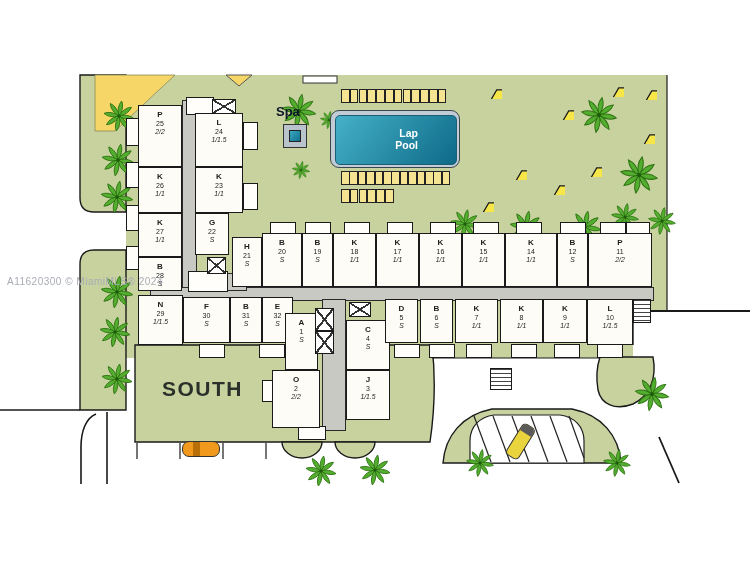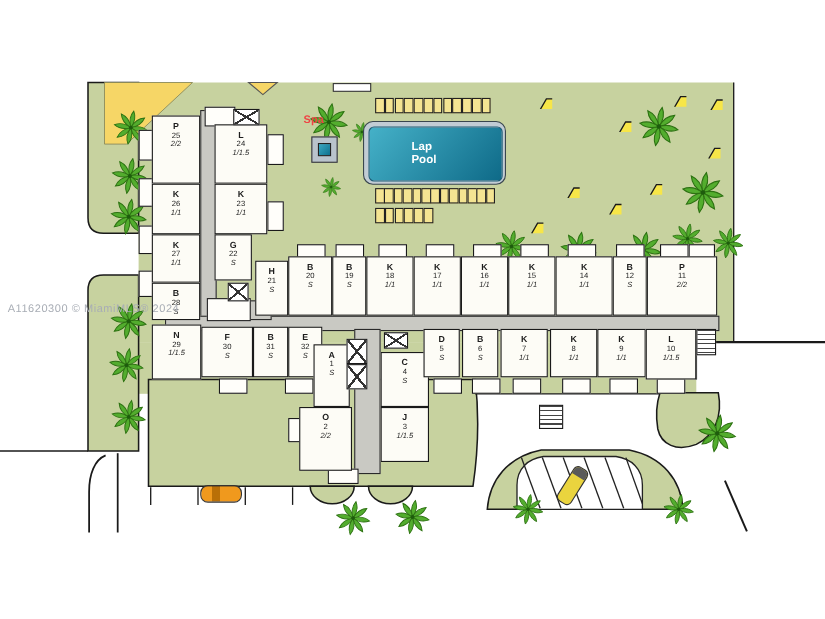--- a/index.html
+++ b/index.html
@@ -18,25 +18,25 @@
   .xbox{position:absolute;background-color:#fff;border:1.2px solid #1a1a1a;z-index:6;
         background-image:linear-gradient(to top right,transparent 46%,#333 46%,#333 54%,transparent 54%),
                          linear-gradient(to bottom right,transparent 46%,#333 46%,#333 54%,transparent 54%);}
   .stairs{position:absolute;background-color:#fff;border:1.2px solid #1a1a1a;z-index:6;
         background-image:repeating-linear-gradient(to bottom,#444 0,#444 1px,transparent 1px,transparent 4px);}
   .chair{position:absolute;width:6.5px;height:12px;background:#f4e492;border:1px solid #222;z-index:2;}
   #pool{position:absolute;left:330px;top:110px;width:130px;height:58px;background:#c2ccd4;
         border:1.6px solid #39464e;border-radius:9px;padding:4px;box-sizing:border-box;z-index:4;}
   #pool-inner{width:100%;height:100%;border-radius:5px;border:1px solid #1d5e77;
         background:linear-gradient(130deg,#45b1c8,#0e6a88);display:flex;align-items:center;justify-content:center;}
-  #pool-label{color:#fff;font-weight:bold;font-size:10.5px;line-height:1.1;text-align:left;width:44px;}
+  #pool-label{color:#fff;font-weight:bold;font-size:10.5px;line-height:1.1;text-align:right;width:44px;}
   #spa-box{position:absolute;left:283px;top:124px;width:24px;height:24px;background:#b9c3cc;
         border:1.5px solid #333;z-index:4;display:flex;align-items:center;justify-content:center;box-sizing:border-box;}
   #spa-inner{width:10px;height:10px;background:linear-gradient(130deg,#3aa8c2,#10718f);border:1px solid #222;}
-  #spa-label{position:absolute;left:276px;top:104px;font-weight:bold;font-size:10px;color:#ef4444;z-index:7;}
+  #spa-label{position:absolute;left:276px;top:104px;font-weight:bold;font-size:13px;color:#0f172a;z-index:7;}
   #south-label{position:absolute;left:162px;top:377px;font-weight:bold;font-size:21px;
         letter-spacing:1.5px;color:#2b302b;z-index:7;}
   #watermark{position:absolute;left:7px;top:276px;font-size:10px;color:#a8adb5;z-index:9;letter-spacing:.5px;}
   .car{position:absolute;z-index:8;border:1.2px solid #333;box-sizing:border-box;}
   #orange-car{left:182px;top:441px;width:38px;height:16px;border-radius:7px;
         background:linear-gradient(90deg,#f0991d 0,#f0991d 10px,#b96f07 10px,#b96f07 17px,#f0991d 17px);}
   #yellow-car{left:513px;top:423px;width:15px;height:37px;border-radius:5px;background:#ead43e;
         transform:rotate(32deg);}
   #yellow-car .windshield{width:100%;height:8px;background:#5a5a5a;border-radius:4px 4px 0 0;}
 </style>
@@ -436,20 +436,21 @@
   <div id="pool">
     <div id="pool-inner">
       <div id="pool-label">Lap Pool</div>
     </div>
   </div>
   <div id="spa-label">Spa</div>
   <div id="spa-box">
     <div id="spa-inner"></div>
   </div>
 
+  <div id="south-label">SOUTH</div>
   <div id="watermark">A11620300 © MiamiMLS® 2024</div>
 
   <div id="orange-car" class="car"></div>
   <div id="yellow-car" class="car">
     <div class="windshield"></div>
   </div>
 
 </div>
 
 </body></html>

